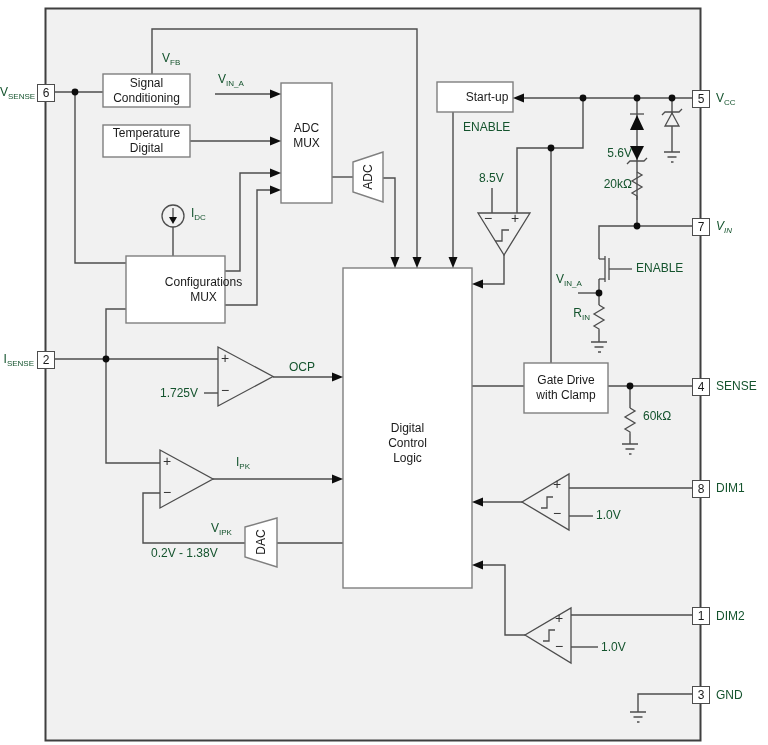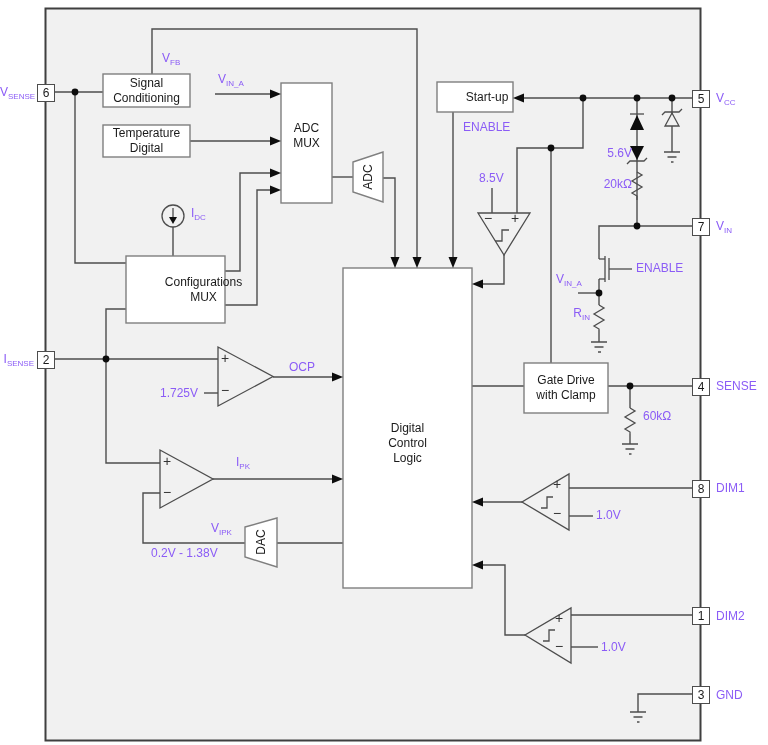--- a/index.html
+++ b/index.html
@@ -5,21 +5,21 @@
   html,body{margin:0;padding:0;background:#ffffff;}
   #stage{position:relative;width:768px;height:745px;background:#ffffff;
          font-family:"Liberation Sans", sans-serif;color:#1a1a1a;overflow:hidden;}
   svg{position:absolute;left:0;top:0;}
   .wire{stroke:#4d4d4d;stroke-width:1.4;fill:none;}
   .sym{stroke:#4d4d4d;stroke-width:1.3;fill:none;}
   .blockrect{fill:#ffffff;stroke:#7f7f7f;stroke-width:1.4;}
   .tri{fill:#f1f1f1;stroke:#4d4d4d;stroke-width:1.3;}
   .dot{fill:#0d0d0d;}
   .ah{fill:#0d0d0d;}
-  .lbl{position:absolute;font-size:12px;line-height:14px;white-space:nowrap;color:#8b5cf6;}
+  .lbl{position:absolute;font-size:12px;line-height:14px;white-space:nowrap;color:#14532d;}
   .sub{font-size:8px;vertical-align:-3px;letter-spacing:0;}
   .blocklbl{position:absolute;display:flex;flex-direction:column;justify-content:center;
             text-align:center;font-size:12px;line-height:15px;}
   .pinbox{position:absolute;width:16px;height:16px;background:#ffffff;border:1.4px solid #4d4d4d;
           font-size:12px;line-height:16px;text-align:center;}
   .pm{position:absolute;font-size:14px;line-height:14px;color:#333333;}
   .rot{transform:rotate(-90deg);display:flex;justify-content:center;align-items:center;}
   .ralign{text-align:right;}
 </style>
 </head>
@@ -167,21 +167,21 @@
 <div class="pinbox" style="left:692px;top:90px;">5</div>
 <div class="pinbox" style="left:692px;top:218px;">7</div>
 <div class="pinbox" style="left:692px;top:378px;">4</div>
 <div class="pinbox" style="left:692px;top:480px;">8</div>
 <div class="pinbox" style="left:692px;top:607px;">1</div>
 <div class="pinbox" style="left:692px;top:686px;">3</div>
 
 <div class="lbl ralign" style="left:0px;top:85px;width:34px;"><span>V</span><span class="sub">SENSE</span></div>
 <div class="lbl ralign" style="left:0px;top:352px;width:34px;"><span>I</span><span class="sub">SENSE</span></div>
 <div class="lbl" style="left:716px;top:91px;"><span>V</span><span class="sub">CC</span></div>
-<div class="lbl" style="left:716px;top:219px;"><span>V</span><span class="sub">IN</span></div>
+<div class="lbl" style="left:716px;top:219px;font-style:italic;"><span>V</span><span class="sub">IN</span></div>
 <div class="lbl" style="left:716px;top:379px;">SENSE</div>
 <div class="lbl" style="left:716px;top:481px;">DIM1</div>
 <div class="lbl" style="left:716px;top:609px;">DIM2</div>
 <div class="lbl" style="left:716px;top:688px;">GND</div>
 
 <div class="blocklbl" style="left:103px;top:74px;width:87px;height:33px;">
   <span>Signal</span>
       <span>Conditioning</span>
 </div>
 <div class="blocklbl" style="left:103px;top:125px;width:87px;height:32px;border-radius:13px;">

